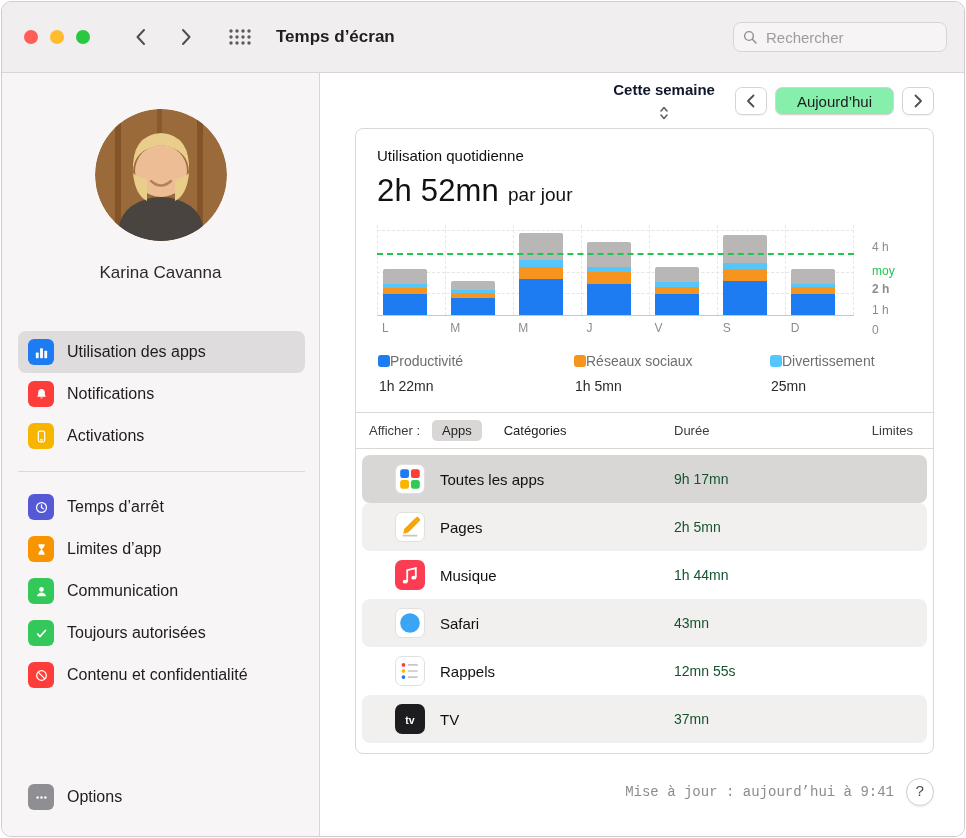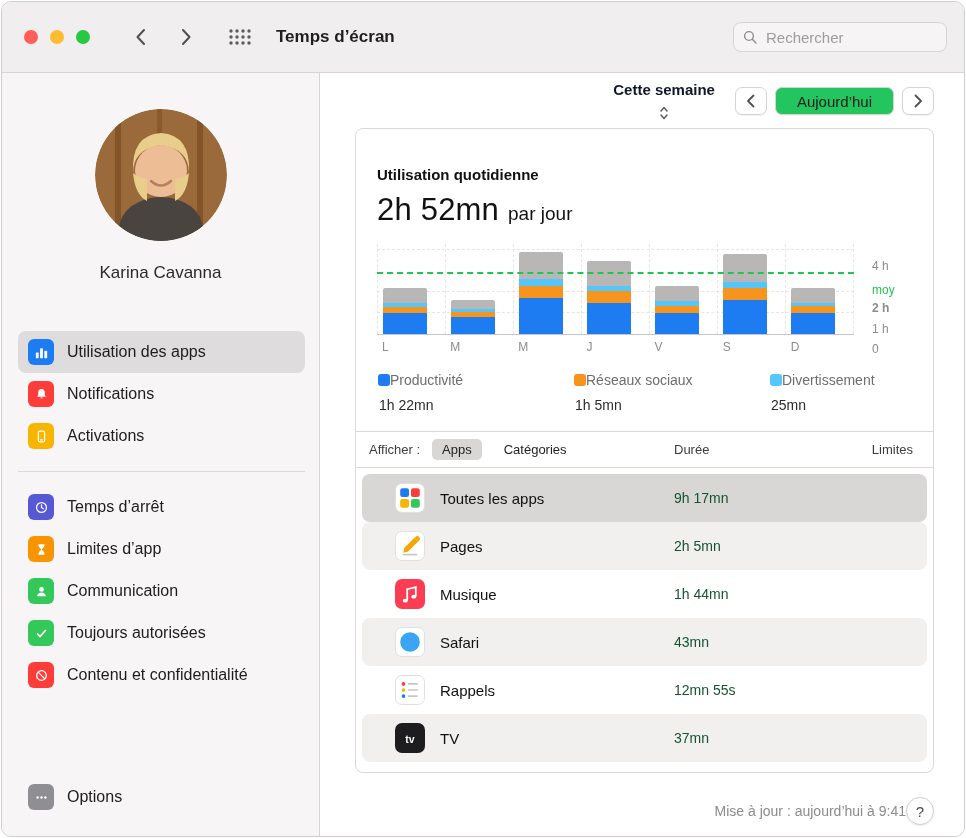--- a/index.html
+++ b/index.html
@@ -33,25 +33,25 @@
   .sb-icon{width:26px;height:26px;border-radius:6px;display:flex;align-items:center;justify-content:center;flex:0 0 26px;}
   .sb-label{font-size:16px;color:#1d1d1f;white-space:nowrap;}
   .sb-divider{height:1px;background:#dcdad9;margin:14px 14px 14px 16px;}
   .options{position:absolute;bottom:26px;left:26px;display:flex;align-items:center;gap:13px;}
   
   .main{position:absolute;top:71px;left:319px;right:0;bottom:0;background:#fff;}
   .main-toolbar{display:flex;align-items:center;justify-content:flex-end;margin:13px 30px 0 0;gap:8px;height:30px;}
   .range{display:flex;align-items:center;gap:7px;font-size:15px;font-weight:600;color:#0f172a;margin-right:12px;cursor:default;flex-direction:column;}
   .nav-btn{width:32px;height:28px;border:1px solid #d6d4d3;border-radius:7px;background:#fff;display:flex;
     align-items:center;justify-content:center;box-shadow:0 1px 1px rgba(0,0,0,.05);box-sizing:border-box;}
-  .today-btn{height:28px;padding:0 21px;border:1px solid #d6d4d3;border-radius:7px;background:#22c55e;font-size:15px;
+  .today-btn{height:28px;padding:0 21px;border:1px solid #d6d4d3;border-radius:7px;background:#86efac;font-size:15px;
     color:#1d1d1f;display:flex;align-items:center;box-shadow:0 1px 1px rgba(0,0,0,.05);box-sizing:border-box;}
   .panel{margin:12px 30px 0 34px;border:1px solid #dbd9d8;border-radius:8px;background:#fff;overflow:hidden;}
   .panel-head{padding:18px 24px 0 21px;}
-  .ph-title{font-size:15px;font-weight:700;color:#111;margin-top:19px;}
+  .ph-title{font-size:15px;font-weight:400;color:#111;}
   .ph-big{margin-top:9px;display:flex;align-items:baseline;gap:9px;}
   .ph-avg{font-size:31px;font-weight:500;color:#111;letter-spacing:.2px;}
   .ph-sfx{font-size:19px;color:#111;}
   
   .chart-wrap{position:relative;margin:16px 21px 0 21px;padding-right:58px;}
   .plot{position:relative;border-bottom:1px solid #c9c7c6;display:flex;}
   .slot{flex:1;position:relative;border-left:1px dashed #e8e6e5;}
   .slot:last-child{border-right:1px dashed #e8e6e5;}
   .bar{position:absolute;left:5px;bottom:0;width:44px;display:flex;flex-direction:column-reverse;}
   .bar .seg{width:100%;}
@@ -81,22 +81,22 @@
   .table{padding:6px 6px 10px;}
   .app-row{position:relative;height:48px;display:flex;align-items:center;border-radius:8px;padding-left:33px;box-sizing:border-box;}
   .app-row.selected{background:#d9d7d6;}
   .app-row.stripe{background:#f2f0ef;}
   .app-icon{width:30px;height:30px;border-radius:7px;margin-right:15px;display:flex;align-items:center;
     justify-content:center;overflow:hidden;flex:0 0 30px;box-sizing:border-box;}
   .app-icon.bordered{border:1px solid #e2e0df;}
   .app-name{font-size:15px;color:#111;}
   .app-dur{position:absolute;left:312px;font-size:14px;color:#14532d;}
   
-  .footer{display:flex;justify-content:flex-end;align-items:center;margin:24px 30px 0 0;
-    font-size:14px;color:#8c8c8c;}
+  .footer{display:flex;justify-content:flex-end;align-items:center;gap:12px;margin:24px 30px 0 0;
+    font-size:14px;color:#8c8c8c;font-family:Liberation Mono, monospace;}
   .help-btn{width:28px;height:28px;border-radius:50%;border:1px solid #d2d0cf;background:#fff;display:flex;
     align-items:center;justify-content:center;font-size:15px;color:#4a4a4a;box-shadow:0 1px 2px rgba(0,0,0,.08);box-sizing:border-box;}
 </style>
 </head>
 <body>
 
 <div class="window">
 
   <header class="titlebar">
     <div class="traffic">

